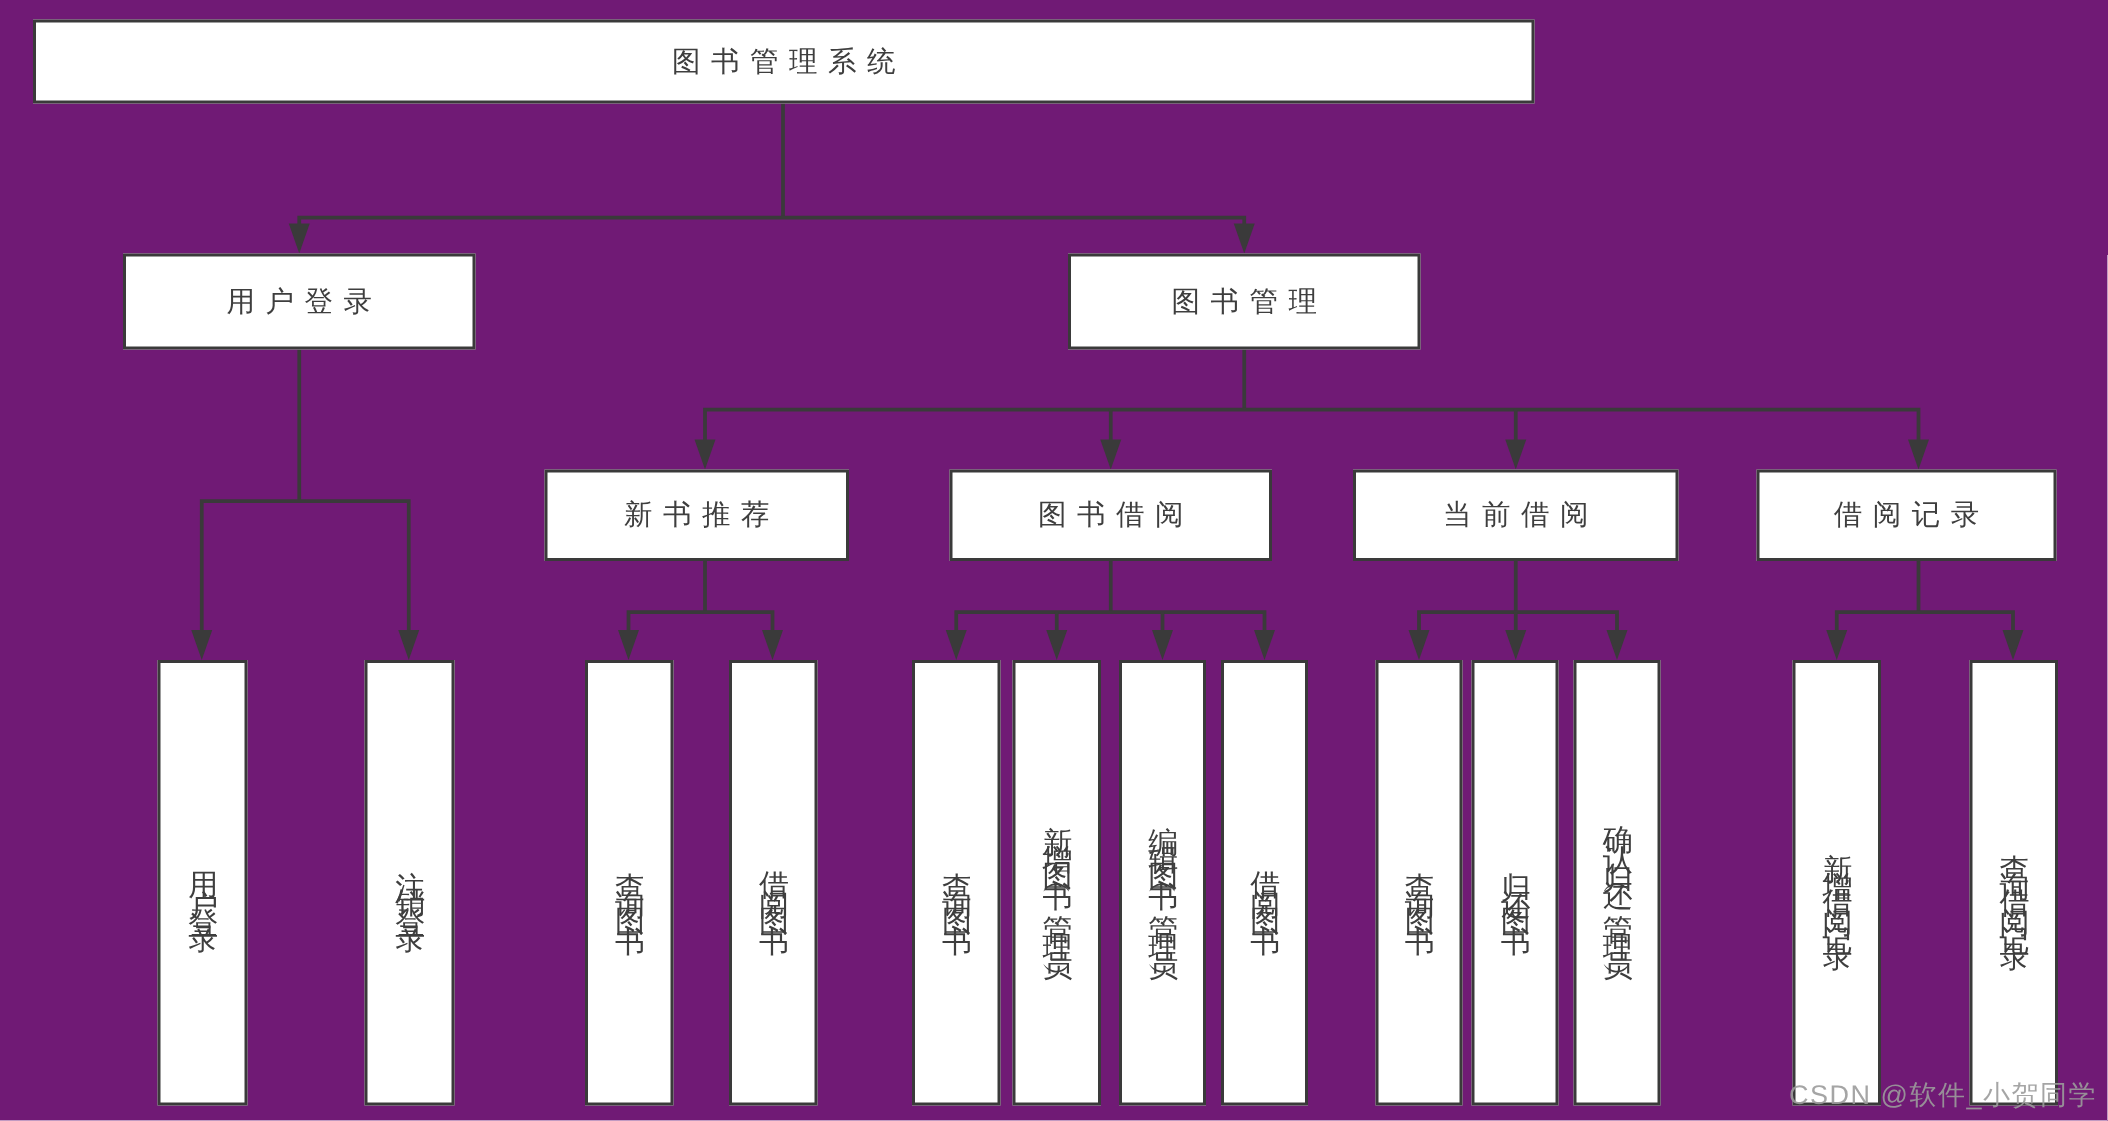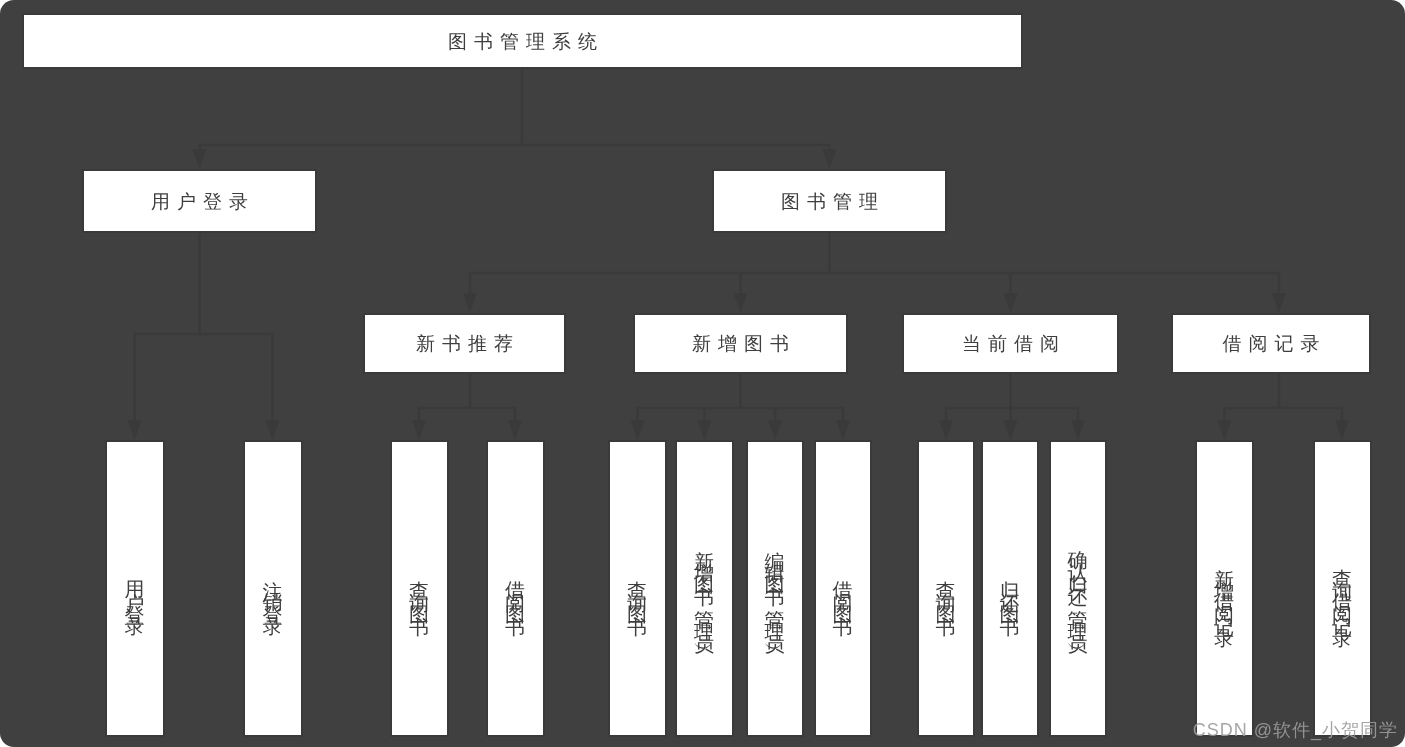--- a/index.html
+++ b/index.html
@@ -1,22 +1,21 @@
 <!DOCTYPE html>
 <html><head>
 <meta charset="utf-8">
 <style>
   html,body{margin:0;padding:0;background:#fff;}
   .canvas{
     position:relative;
     width:1405px;height:747px;
-    background:#404040;
+    background:#701a75;
     overflow:hidden;
     font-family:"Liberation Sans", sans-serif;
-    border-radius:14px;
   }
   .connectors{position:absolute;left:0;top:0;z-index:1;}
   .nbox{
     position:absolute;
     box-sizing:border-box;
     border:2.5px solid #3a3a3a;
     background:#ffffff;
     display:flex;
     align-items:center;
     justify-content:center;
@@ -115,21 +114,21 @@
     <span class="hlabel">用户登录</span>
   </div>
   <div class="nbox" style="left:712px;top:169px;width:235px;height:64px;">
     <span class="hlabel">图书管理</span>
   </div>
 
   <div class="nbox" style="left:363px;top:313px;width:203px;height:61px;">
     <span class="hlabel">新书推荐</span>
   </div>
   <div class="nbox" style="left:633px;top:313px;width:215px;height:61px;">
-    <span class="hlabel">新增图书</span>
+    <span class="hlabel">图书借阅</span>
   </div>
   <div class="nbox" style="left:902px;top:313px;width:217px;height:61px;">
     <span class="hlabel">当前借阅</span>
   </div>
   <div class="nbox" style="left:1171px;top:313px;width:200px;height:61px;">
     <span class="hlabel">借阅记录</span>
   </div>
 
   <div class="nbox" style="left:105px;top:440px;width:60px;height:297px;">
     <span class="vlabel">用户登录</span>

